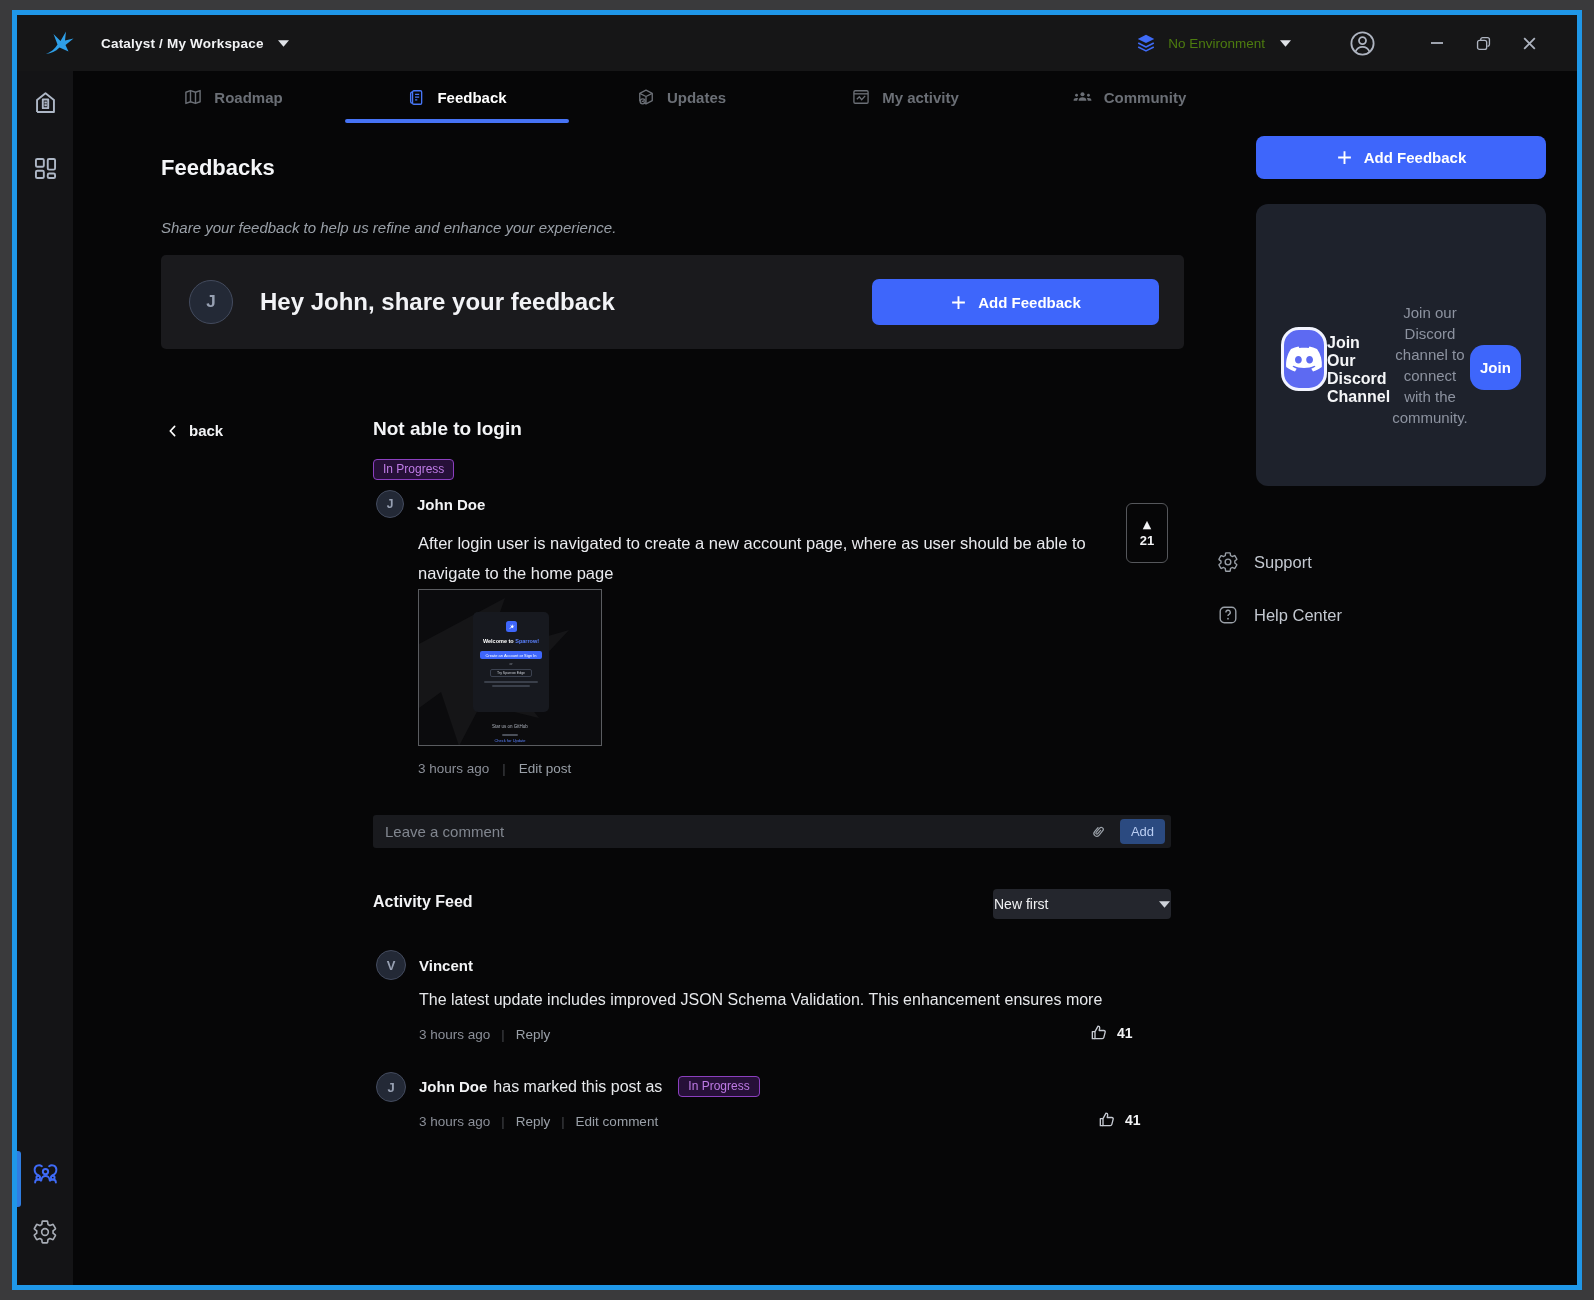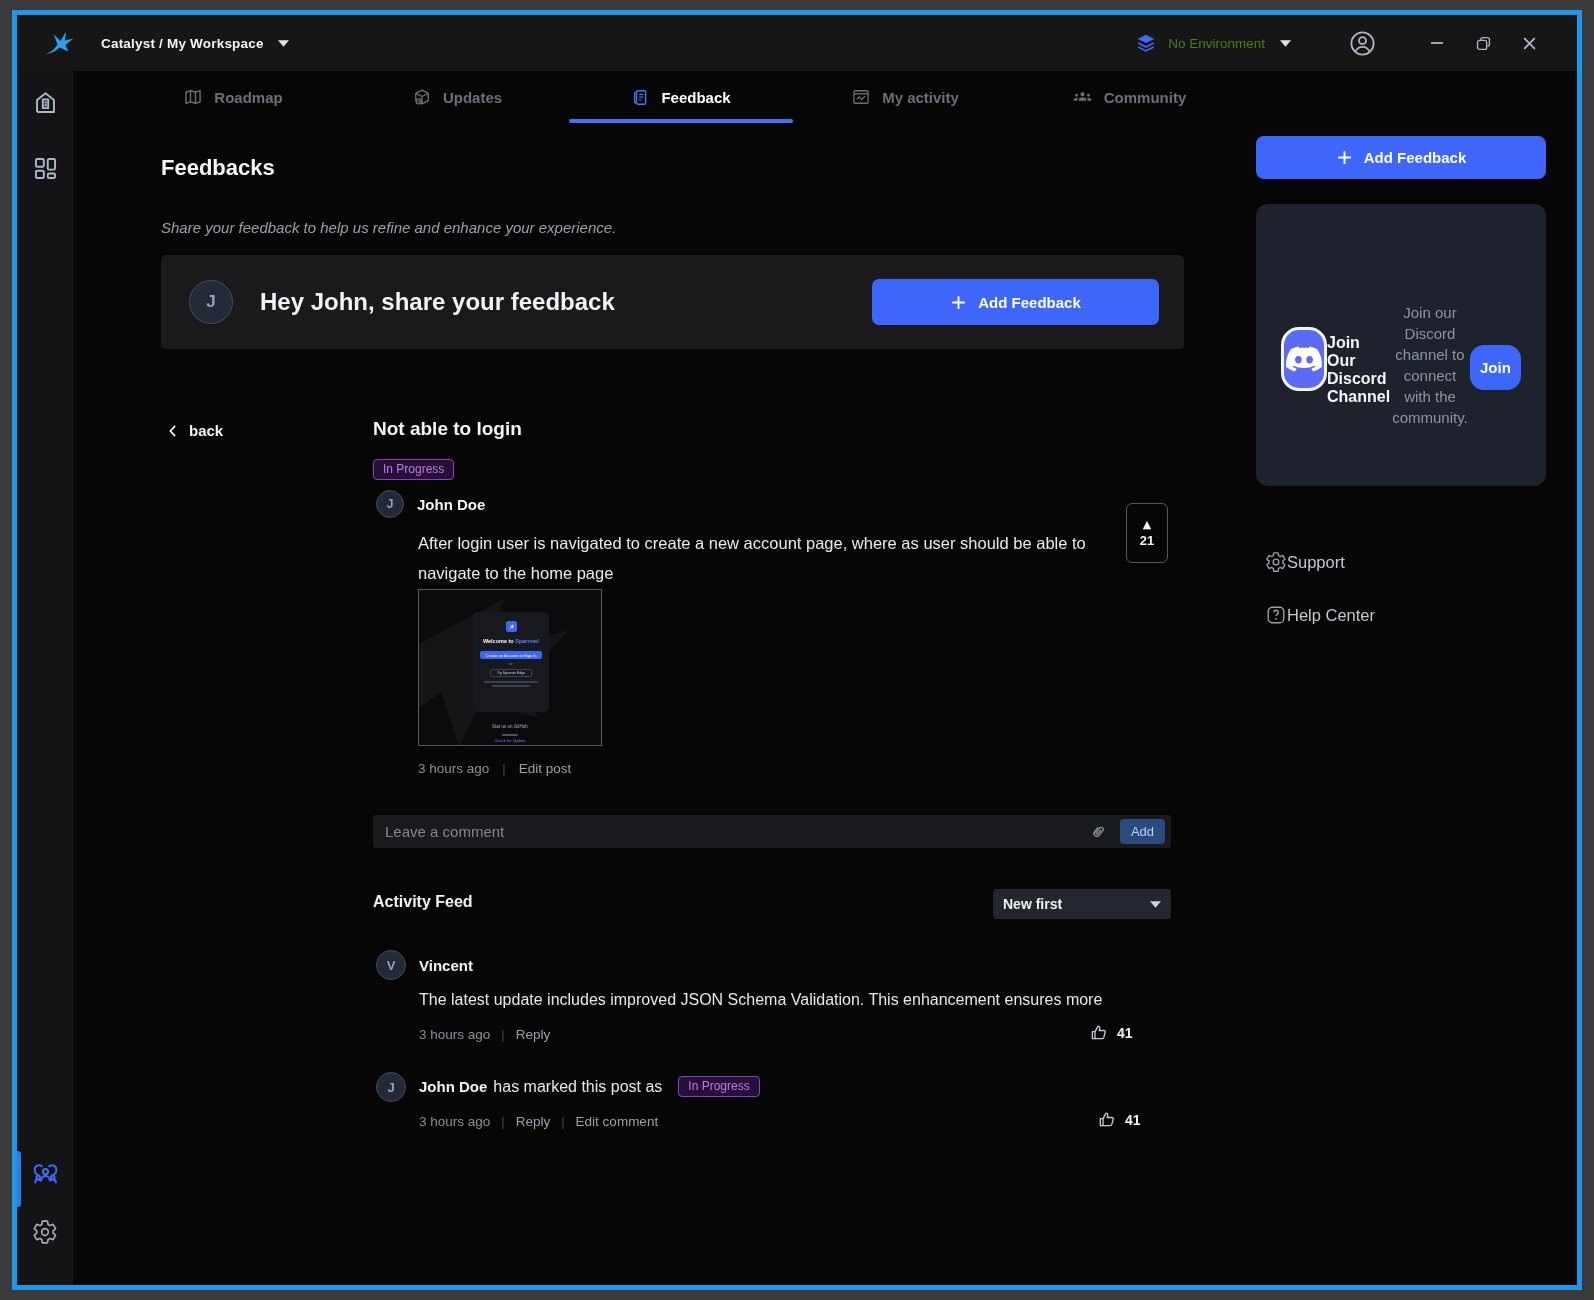--- a/index.html
+++ b/index.html
@@ -152,21 +152,21 @@
   .add-btn {
     width:45px; height:25px; background:#2b4a80; color:#b9cdf2; border:none; border-radius:4px;
     font-size:13px; font-family:inherit; cursor:pointer;
   }
 
   
   .feed-title { position:absolute; left:284px; top:822px; color:#f2f3f5; font-size:16px; font-weight:600; }
   .sort-select {
     position:absolute; left:904px; top:818px; width:178px; height:30px;
     background:#24262d; border-radius:4px; display:flex; align-items:center;
-    padding:0 10px; cursor:pointer;font-weight:bold;
+    padding:0 1px; cursor:pointer;
   }
   .sort-label { color:#f0f1f3; font-size:14px; }
   .sort-select .caret { margin-left:auto; }
 
   .feed-avatar { position:absolute; width:30px; height:30px; font-size:13px; }
   .fa-1 { left:287px; top:879px; }
   .fa-2 { left:287px; top:1001px; }
   .feed-name { position:absolute; color:#f2f3f5; font-size:15px; font-weight:bold; }
   .fn-1 { left:330px; top:886px; }
   .feed-text { position:absolute; left:330px; top:920px; width:760px; color:#e6e8eb; font-size:16px; }
@@ -188,21 +188,21 @@
     background:#1e222c; border-radius:12px; display:flex; flex-direction:row; align-items:center;
     padding:28px 25px 0;
   }
   .discord-icon {
     width:64px; height:64px; background:#5d6af2; border:3px solid #f2f4ff; border-radius:18px;
     display:flex; align-items:center; justify-content:center;
   }
   .discord-title { margin-top:21px; color:#f4f5f7; font-size:16px; font-weight:bold; }
   .discord-desc { margin-top:11px; color:#8d93a0; font-size:15px; line-height:21px; text-align:center; }
   .join-btn { margin-top:17px; width:240px; height:45px; border-radius:14px; font-size:15px; }
-  .rp-link { position:absolute; left:1176px; display:flex; align-items:center; cursor:pointer; }
+  .rp-link { position:absolute; left:1128px; display:flex; align-items:center; gap:15px; cursor:pointer; }
   .rp-link-label { color:#c3c8d0; font-size:16.5px; }
   .link-support { top:480px; }
   .link-help { top:533px; }
 </style>
 </head>
 <body>
 
 <div class="window">
 
   <div class="titlebar">
@@ -299,37 +299,37 @@
     <div class="main">
 
       <div class="tabs">
         <div class="tab">
           <svg width="20" height="20" viewBox="0 0 24 24" fill="none" stroke="currentColor" stroke-width="1.7" stroke-linejoin="round">
             <path d="M3.5 6.3 L9 4.3 L15 6.3 L20.5 4.3 V17.7 L15 19.7 L9 17.7 L3.5 19.7 Z"></path>
             <path d="M9 4.3 V17.7 M15 6.3 V19.7"></path>
           </svg>
           <span>Roadmap</span>
         </div>
+        <div class="tab active">
+          <svg width="19" height="19" viewBox="0 0 24 24" fill="none" stroke="#4776f6" stroke-width="1.7">
+            <rect x="7" y="3.5" width="11.5" height="17" rx="1.6"></rect>
+            <path d="M7 5 C5.6 5 4.6 6 4.6 7.4 V16.6 C4.6 18 5.6 19 7 19"></path>
+            <path d="M10.2 8 H15.4 M10.2 11.5 H15.4 M10.2 15 H13"></path>
+          </svg>
+          <span>Feedback</span>
+          <span class="tab-underline"></span>
+        </div>
         <div class="tab">
           <svg width="20" height="20" viewBox="0 0 24 24" fill="none" stroke="currentColor" stroke-width="1.6" stroke-linejoin="round">
             <path d="M4.5 7.6 L12 3.8 L19.5 7.6 V16.4 L12 20.2 L4.5 16.4 Z"></path>
             <path d="M4.5 7.6 L12 11.4 L19.5 7.6 M12 11.4 V20.2"></path>
             <circle cx="8" cy="17.2" r="3" fill="#060607"></circle>
             <path d="M6.8 17.2 H9.2 M9.2 17.2 L8.3 16.3 M9.2 17.2 L8.3 18.1"></path>
           </svg>
           <span>Updates</span>
-        </div>
-        <div class="tab active">
-          <svg width="19" height="19" viewBox="0 0 24 24" fill="none" stroke="#4776f6" stroke-width="1.7">
-            <rect x="7" y="3.5" width="11.5" height="17" rx="1.6"></rect>
-            <path d="M7 5 C5.6 5 4.6 6 4.6 7.4 V16.6 C4.6 18 5.6 19 7 19"></path>
-            <path d="M10.2 8 H15.4 M10.2 11.5 H15.4 M10.2 15 H13"></path>
-          </svg>
-          <span>Feedback</span>
-          <span class="tab-underline"></span>
         </div>
         <div class="tab">
           <svg width="20" height="20" viewBox="0 0 24 24" fill="none" stroke="currentColor" stroke-width="1.6">
             <rect x="3.5" y="4.5" width="17" height="15" rx="1.5"></rect>
             <path d="M3.5 8.2 H20.5"></path>
             <path d="M7 14.8 L10 11.8 L12.8 15.2 L17 10.6"></path>
           </svg>
           <span>My activity</span>
         </div>
         <div class="tab">

